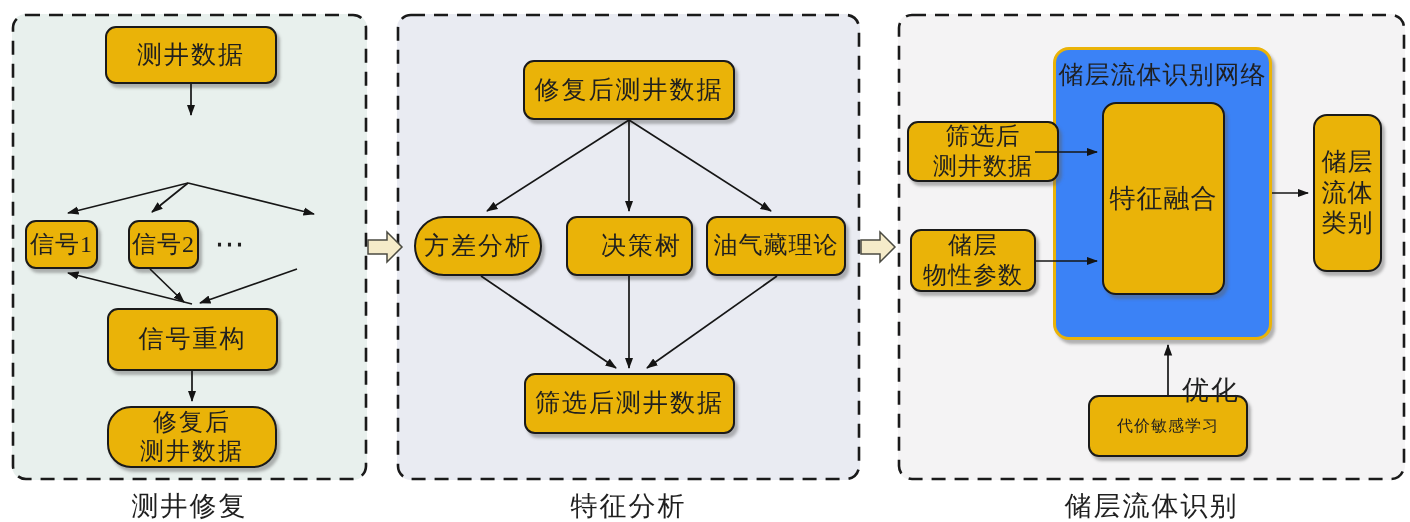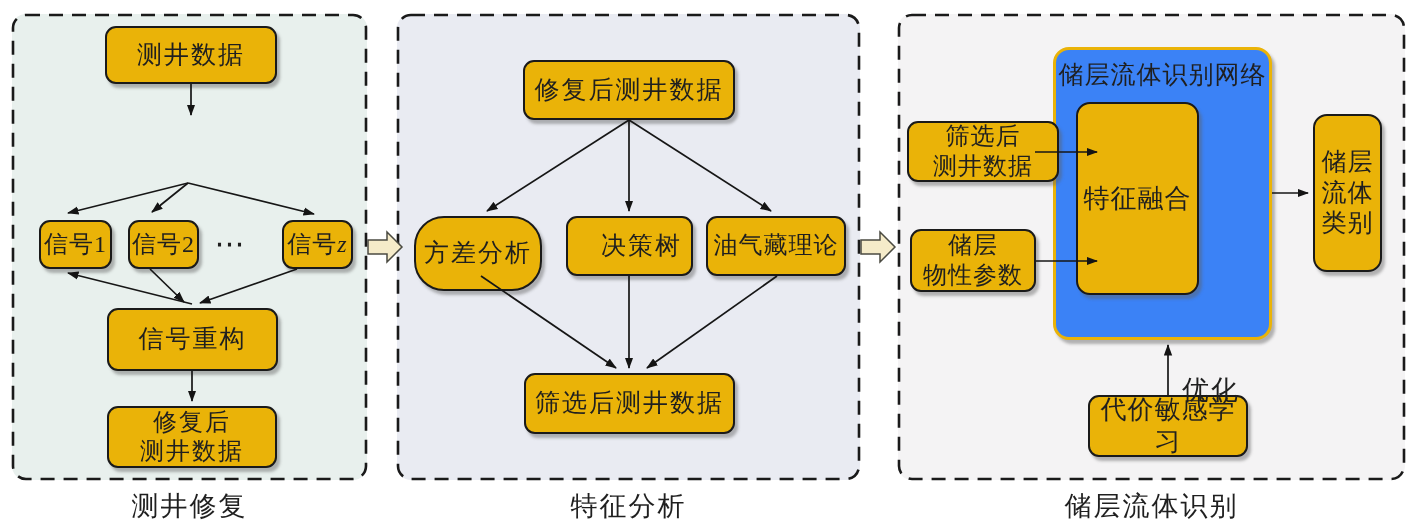--- a/index.html
+++ b/index.html
@@ -42,58 +42,53 @@
 
   <div class="panel" style="left: 12px; top: 14px; width: 355px; height: 466px; background: rgb(232, 240, 237);"></div>
   <div class="panel" style="left: 397px; top: 14px; width: 463px; height: 466px; background: rgb(233, 235, 242);"></div>
   <div class="panel" style="left: 898px; top: 14px; width: 507px; height: 466px; background: rgb(244, 243, 244);"></div>
 
   <div class="caption" style="left:12px;top:488px;width:355px;">测井修复</div>
   <div class="caption" style="left:397px;top:488px;width:463px;">特征分析</div>
   <div class="caption" style="left:898px;top:488px;width:507px;">储层流体识别</div>
 
   <div class="box" style="left:105px;top:26px;width:172px;height:58px;">测井数据</div>
-  <div class="box" style="left:25px;top:220px;width:73px;height:49px;font-size:24px;letter-spacing:1px;margin-left:14px;">信号1</div>
+  <div class="box" style="left:25px;top:220px;width:73px;height:49px;font-size:24px;letter-spacing:1px;">信号1</div>
   <div class="box" style="left:128px;top:220px;width:71px;height:49px;font-size:24px;letter-spacing:1px;">信号2</div>
   <div class="dots" style="left:206px;top:226px;width:48px;">⋯</div>
-  <div class="box" style="left:282px;top:220px;width:71px;height:49px;font-size:24px;letter-spacing:1px;">
-    <span style="display:inline;">
-      <span>信号</span><span class="var-italic">z</span>
-    </span>
-  </div>
   <div class="box" style="left:107px;top:308px;width:171px;height:63px;">信号重构</div>
-  <div class="box" style="left:107px;top:406px;width:170px;height:62px;font-size:24px;">
+  <div class="box" style="left:107px;top:406px;width:170px;height:62px;font-size:24px;border-radius:24px;">
     <span class="ln">修复后</span>
     <span class="ln">测井数据</span>
   </div>
 
   <div class="box" style="left:523px;top:60px;width:212px;height:60px;">修复后测井数据</div>
-  <div class="box" style="left:414px;top:216px;width:128px;height:75px;border-radius:30px;">方差分析</div>
+  <div class="box" style="left:414px;top:216px;width:128px;height:60px;border-radius:30px;">方差分析</div>
   <div class="box" style="left:566px;top:216px;width:127px;height:60px;padding-left:24px;">决策树</div>
   <div class="box" style="left:706px;top:216px;width:140px;height:60px;font-size:24px;letter-spacing:1px;">油气藏理论</div>
   <div class="box" style="left:524px;top:373px;width:211px;height:61px;">筛选后测井数据</div>
 
   <div class="container-box" style="left:1053px;top:47px;width:219px;height:293px;">
     <div class="container-label">储层流体识别网络</div>
   </div>
-  <div class="box" style="left:1076px;top:102px;width:123px;height:193px;border-radius:14px;font-size:26px;letter-spacing:1px;">特征融合</div>
+  <div class="box" style="left:1102px;top:102px;width:123px;height:193px;border-radius:14px;font-size:26px;letter-spacing:1px;">特征融合</div>
   <div class="box" style="left:907px;top:121px;width:152px;height:61px;font-size:24px;letter-spacing:1px;">
     <span class="ln">筛选后</span>
     <span class="ln">测井数据</span>
   </div>
   <div class="box" style="left:910px;top:229px;width:126px;height:63px;font-size:24px;letter-spacing:1px;">
     <span class="ln">储层</span>
     <span class="ln">物性参数</span>
   </div>
   <div class="box" style="left:1313px;top:114px;width:69px;height:158px;font-size:25px;letter-spacing:1px;border-radius:14px;">
     <span class="ln">储层</span>
     <span class="ln">流体</span>
     <span class="ln">类别</span>
   </div>
-  <div class="box" style="left:1088px;top:395px;width:160px;height:62px;font-size:26px;letter-spacing:1px;">代价敏感学习</div>
+  <div class="box" style="left:1088px;top:395px;width:160px;height:62px;font-size:16px;letter-spacing:1px;">代价敏感学习</div>
   <div class="floating-label" style="left:1182px;top:352px;margin-top:20px;">优化</div>
 
   <svg class="overlay" width="1410" height="522" viewBox="0 0 1410 522">
     <defs>
       <marker id="ah" viewBox="0 0 12 9" markerWidth="12" markerHeight="9" refX="10.5" refY="4.5" orient="auto" markerUnits="userSpaceOnUse">
         <path d="M0,0.3 L11.5,4.5 L0,8.7 Z" fill="#141414"></path>
       </marker>
     </defs>
 
     <rect x="13" y="15" width="353" height="464" rx="13" fill="none" stroke="#1a1a1a" stroke-width="2.6" stroke-dasharray="14 9"></rect>

